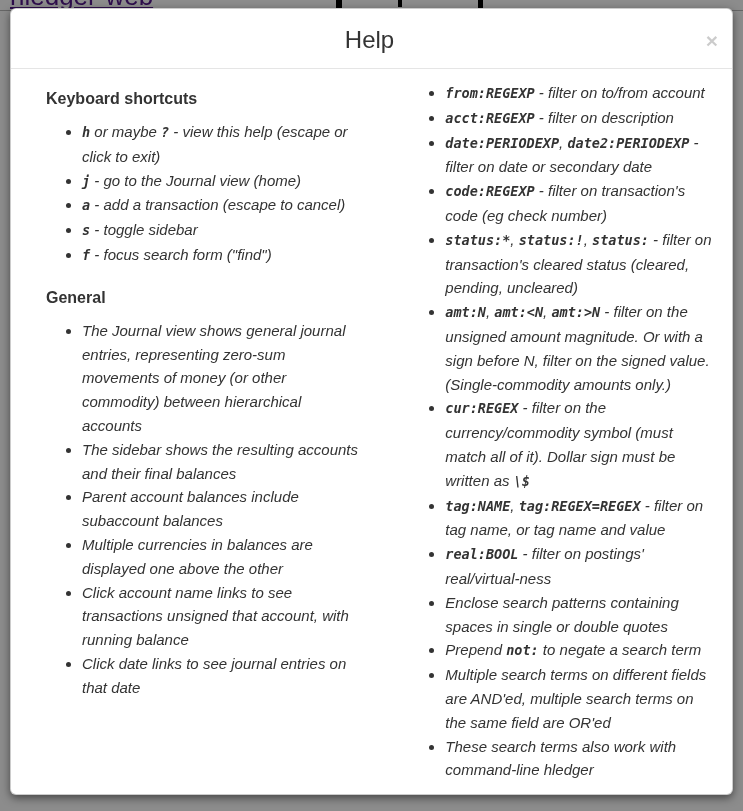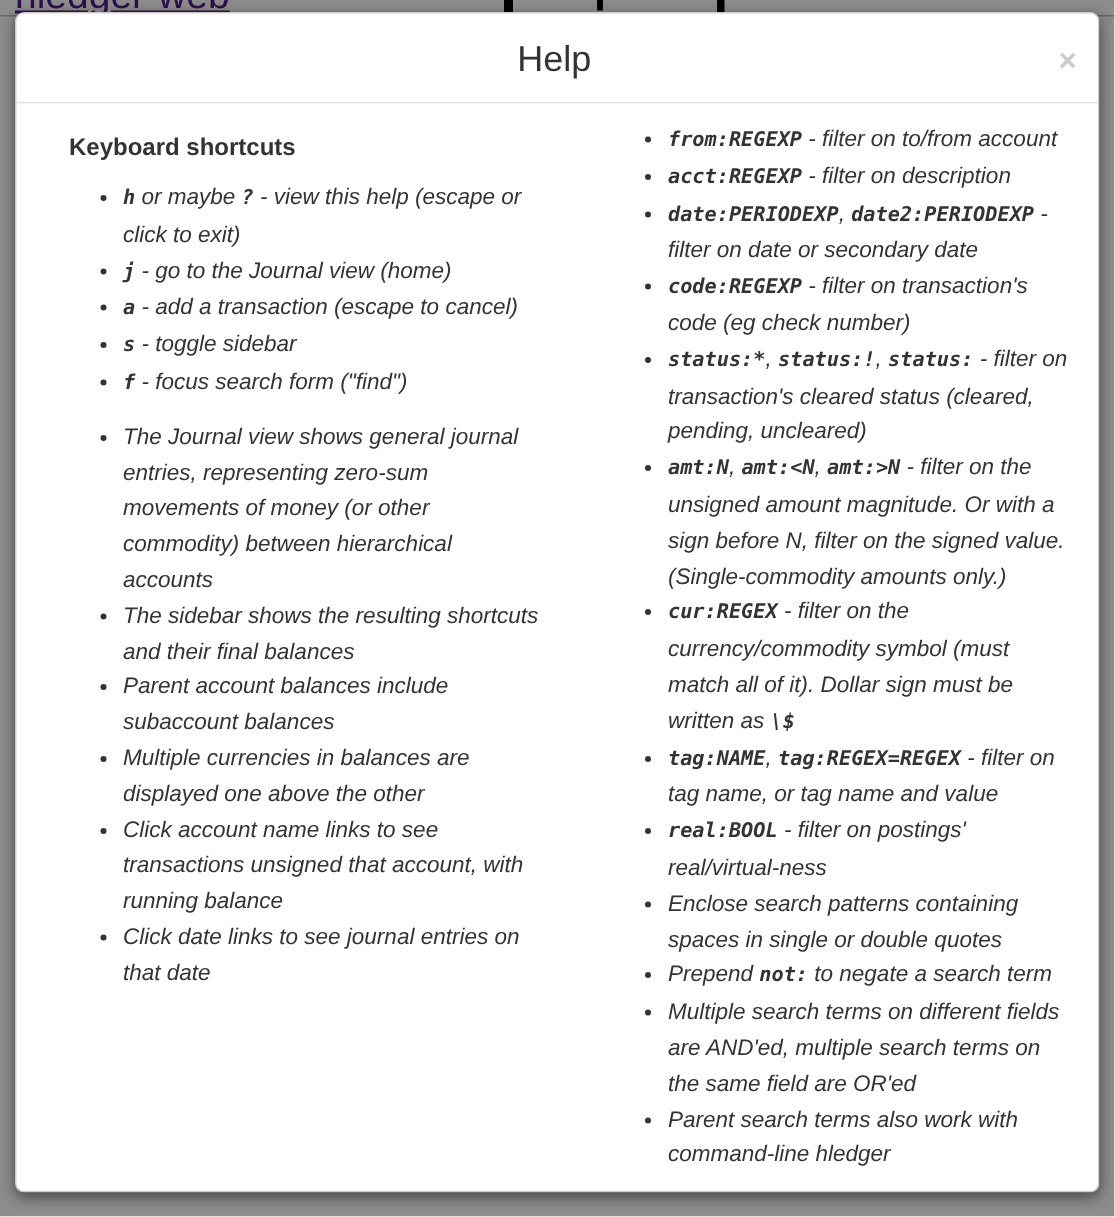--- a/index.html
+++ b/index.html
@@ -94,40 +94,41 @@
   <div class="modal-body">
     <div class="help-col left">
         <h4 class="section-heading">Keyboard shortcuts</h4>
         <ul class="help-list">
           <li><code>h</code> or maybe <code>?</code> - view this help (escape or click to exit)</li>
           <li><code>j</code> - go to the Journal view (home)</li>
           <li><code>a</code> - add a transaction (escape to cancel)</li>
           <li><code>s</code> - toggle sidebar</li>
           <li><code>f</code> - focus search form ("find")</li>
         </ul>
+        <h4 class="section-heading">General</h4>
         <ul class="help-list">
           <li>The Journal view shows general journal entries, representing zero-sum movements of money (or other commodity) between hierarchical accounts</li>
-          <li>The sidebar shows the resulting shortcuts and their final balances</li>
+          <li>The sidebar shows the resulting accounts and their final balances</li>
           <li>Parent account balances include subaccount balances</li>
           <li>Multiple currencies in balances are displayed one above the other</li>
           <li>Click account name links to see transactions unsigned that account, with running balance</li>
           <li>Click date links to see journal entries on that date</li>
         </ul>
       </div>
     <div class="help-col right">
         <ul class="help-list">
           <li><code>from:REGEXP</code> - filter on to/from account</li>
           <li><code>acct:REGEXP</code> - filter on description</li>
           <li><code>date:PERIODEXP</code>, <code>date2:PERIODEXP</code> - filter on date or secondary date</li>
           <li><code>code:REGEXP</code> - filter on transaction's code (eg check number)</li>
           <li><code>status:*</code>, <code>status:!</code>, <code>status:</code> - filter on transaction's cleared status (cleared, pending, uncleared)</li>
           <li><code>amt:N</code>, <code>amt:&lt;N</code>, <code>amt:&gt;N</code> - filter on the unsigned amount magnitude. Or with a sign before N, filter on the signed value. (Single-commodity amounts only.)</li>
           <li><code>cur:REGEX</code> - filter on the currency/commodity symbol (must match all of it). Dollar sign must be written as <code>\$</code></li>
           <li><code>tag:NAME</code>, <code>tag:REGEX=REGEX</code> - filter on tag name, or tag name and value</li>
           <li><code>real:BOOL</code> - filter on postings' real/virtual-ness</li>
           <li>Enclose search patterns containing spaces in single or double quotes</li>
           <li>Prepend <code>not:</code> to negate a search term</li>
           <li>Multiple search terms on different fields are AND'ed, multiple search terms on the same field are OR'ed</li>
-          <li>Parent search terms also work with command-line hledger</li>
+          <li>These search terms also work with command-line hledger</li>
         </ul>
       </div>
   </div>
 </div>
 
 </body></html>

